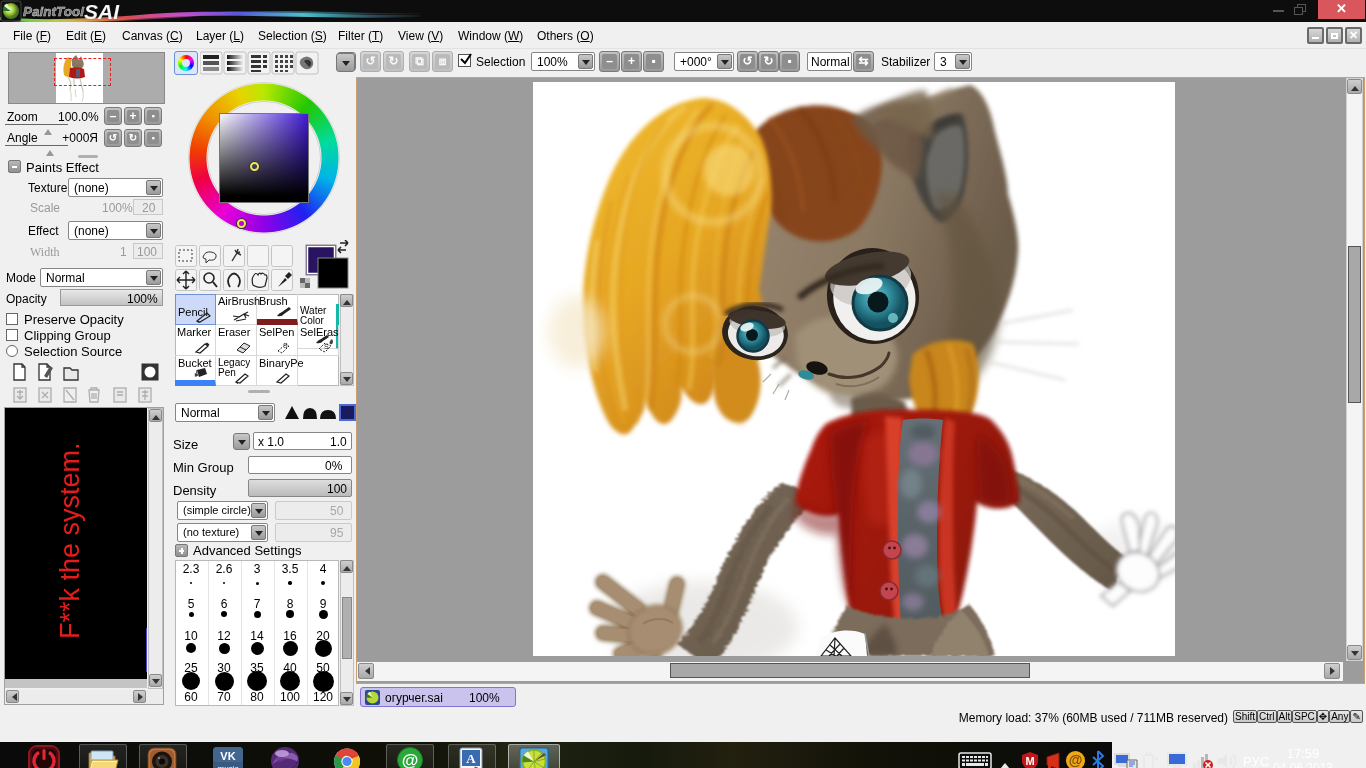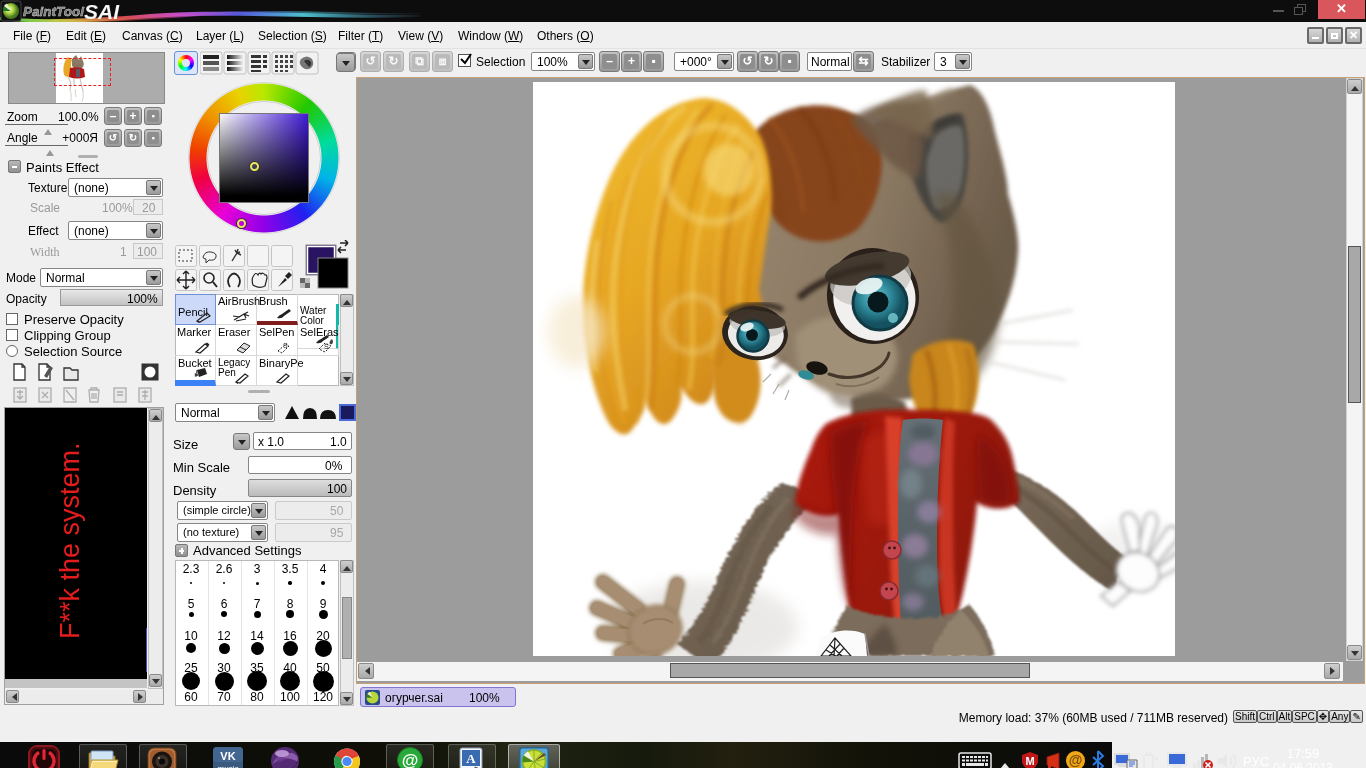--- a/index.html
+++ b/index.html
@@ -375,21 +375,21 @@
     </svg>
 
     <div class="abs" style="left:175px;top:294px;width:164px;height:92px;background:#fff;border:1px solid #b8b8b8;"></div>
     <div id="toolgrid">
       <div class="abs" style="left:175px;top:294px;width:41px;height:31px;background:#ccd9f8;border:1px solid #7090d8;font-size:11px;color:#000;line-height:10px;padding:12px 0 0 2px;">Pencil<svg class="abs" style="right:2px;bottom:1px" width="18" height="13">
             <path d="M2,11 L12,3 L15,6 L5,12 Z M2,11 L4,12.5" fill="none" stroke="#222" stroke-width="1.2"></path>
           </svg></div>
       <div class="abs" style="left:216px;top:294px;width:41px;height:31px;border-right:1px solid #d8d8d8;border-bottom:1px solid #d8d8d8;font-size:11px;color:#000;line-height:10px;padding:2px 0 0 2px;">AirBrush<svg class="abs" style="right:2px;bottom:1px" width="22" height="13">
             <path d="M2,10 L12,4 M12,4 L16,2 M12,4 L17,6 M12,4 L14,8 M4,11 L14,9 M1,6 L8,7" stroke="#222" stroke-width="1.2" fill="none"></path>
           </svg></div>
-      <div class="abs" style="left:257px;top:294px;width:41px;height:31px;border-right:1px solid #d8d8d8;border-bottom:4px solid #7f1d1d;font-size:11px;color:#000;line-height:10px;padding:2px 0 0 2px;">Brush<svg class="abs" style="right:2px;bottom:1px" width="20" height="13">
+      <div class="abs" style="left:257px;top:294px;width:41px;height:31px;border-right:1px solid #d8d8d8;border-bottom:6px solid #7f1d1d;font-size:11px;color:#000;line-height:10px;padding:2px 0 0 2px;">Brush<svg class="abs" style="right:2px;bottom:1px" width="20" height="13">
             <path d="M2,11 Q4,8 7,7 L14,2 L16,4 L9,9 Q7,12 2,11 Z" fill="#222"></path>
           </svg></div>
       <div class="abs" style="left:298px;top:304px;width:41px;height:45px;border-right:3px solid #14b8a6;border-bottom:1px solid #d8d8d8;font-size:10px;color:#000;line-height:10px;padding:2px 0 0 2px;">Water<br>Color<svg class="abs" style="right:1px;bottom:1px" width="20" height="14">
             <path d="M1,10 Q3,7 6,6 L12,2 L14,4 L8,8 Q6,11 1,10 Z" fill="#222"></path>
             <path d="M17,6 Q19,9 17,11 Q15,12 14.5,10 Q14,8 17,6 Z" fill="#444"></path>
           </svg></div>
       <div class="abs" style="left:175px;top:325px;width:41px;height:31px;border-right:1px solid #d8d8d8;border-bottom:1px solid #d8d8d8;font-size:11px;color:#000;line-height:10px;padding:2px 0 0 2px;">Marker<svg class="abs" style="right:3px;bottom:1px" width="18" height="13">
             <path d="M2,11 L11,3 L14,5 L6,12 Z" fill="none" stroke="#222" stroke-width="1.2"></path>
             <path d="M11,3 L13,1.5 L15.5,3.5 L14,5 Z" fill="#222"></path>
           </svg></div>
@@ -432,21 +432,21 @@
       <path d="M20,16 Q20,5 27,5 Q34,5 34,16 Z" fill="#111"></path>
       <path d="M37,16 Q37,7 45,7 Q53,7 53,16 Z" fill="#111"></path>
       <rect x="57" y="2" width="15" height="15" fill="#1a1a5e" stroke="#4a6ad8" stroke-width="2"></rect>
     </svg>
 
     <div class="label" style="left:173px;top:437px;font-size:13px;">Size</div>
     <div class="ddb" style="left:233px;top:433px;width:17px;height:17px;"></div>
     <div class="abs" style="left:253px;top:432px;width:99px;height:18px;background:#fff;border:1px solid #868686;border-radius:2px;"></div>
     <div class="label" style="left:258px;top:435px;">x 1.0</div>
     <div class="label" style="left:330px;top:435px;">1.0</div>
-    <div class="label" style="left:173px;top:460px;font-size:13px;">Min Scale</div>
+    <div class="label" style="left:173px;top:460px;font-size:13px;">Min Group</div>
     <div class="abs" style="left:248px;top:456px;width:104px;height:18px;background:#fff;border:1px solid #868686;border-radius:2px;"></div>
     <div class="label" style="left:325px;top:459px;">0%</div>
     <div class="label" style="left:173px;top:483px;font-size:13px;">Density</div>
     <div class="abs" style="left:248px;top:479px;width:104px;height:18px;background:linear-gradient(#ddd,#bbb);border:1px solid #868686;border-radius:2px;"></div>
     <div class="label" style="left:327px;top:482px;">100</div>
     <div class="combo" style="left:177px;top:501px;width:91px;font-size:11px;">
         <span class="tx">(simple circle)</span>
         <span class="dd"></span>
       </div>
     <div class="abs" style="left:275px;top:501px;width:77px;height:19px;background:#ececec;border:1px solid #cacaca;border-radius:2px;"></div>

